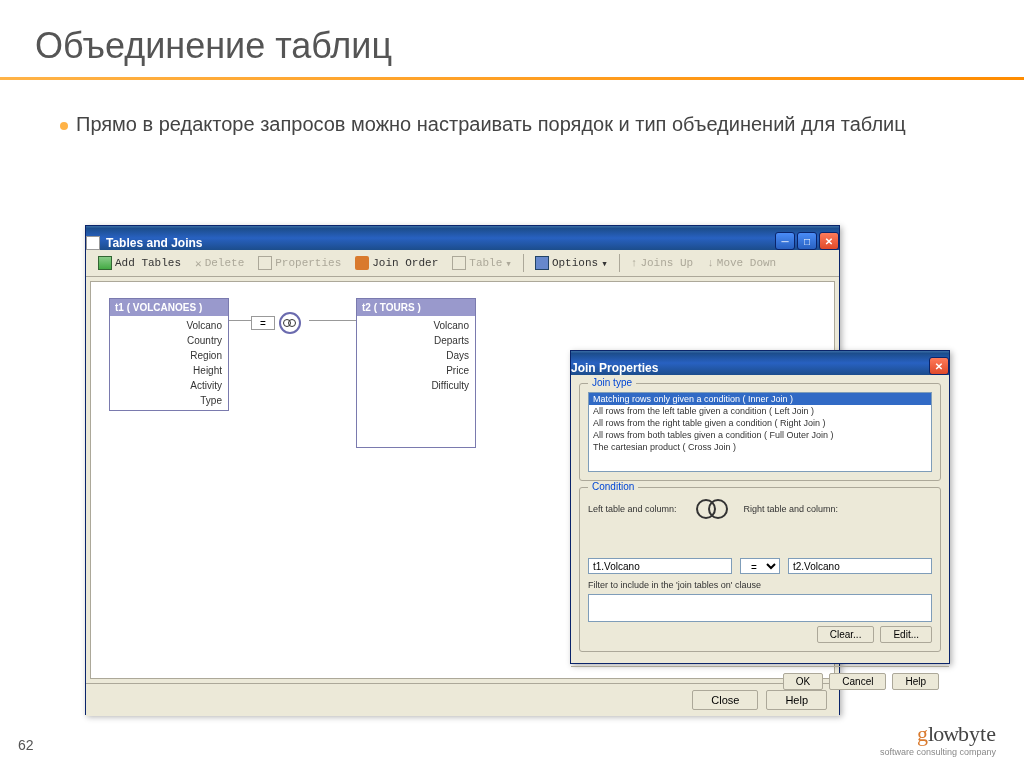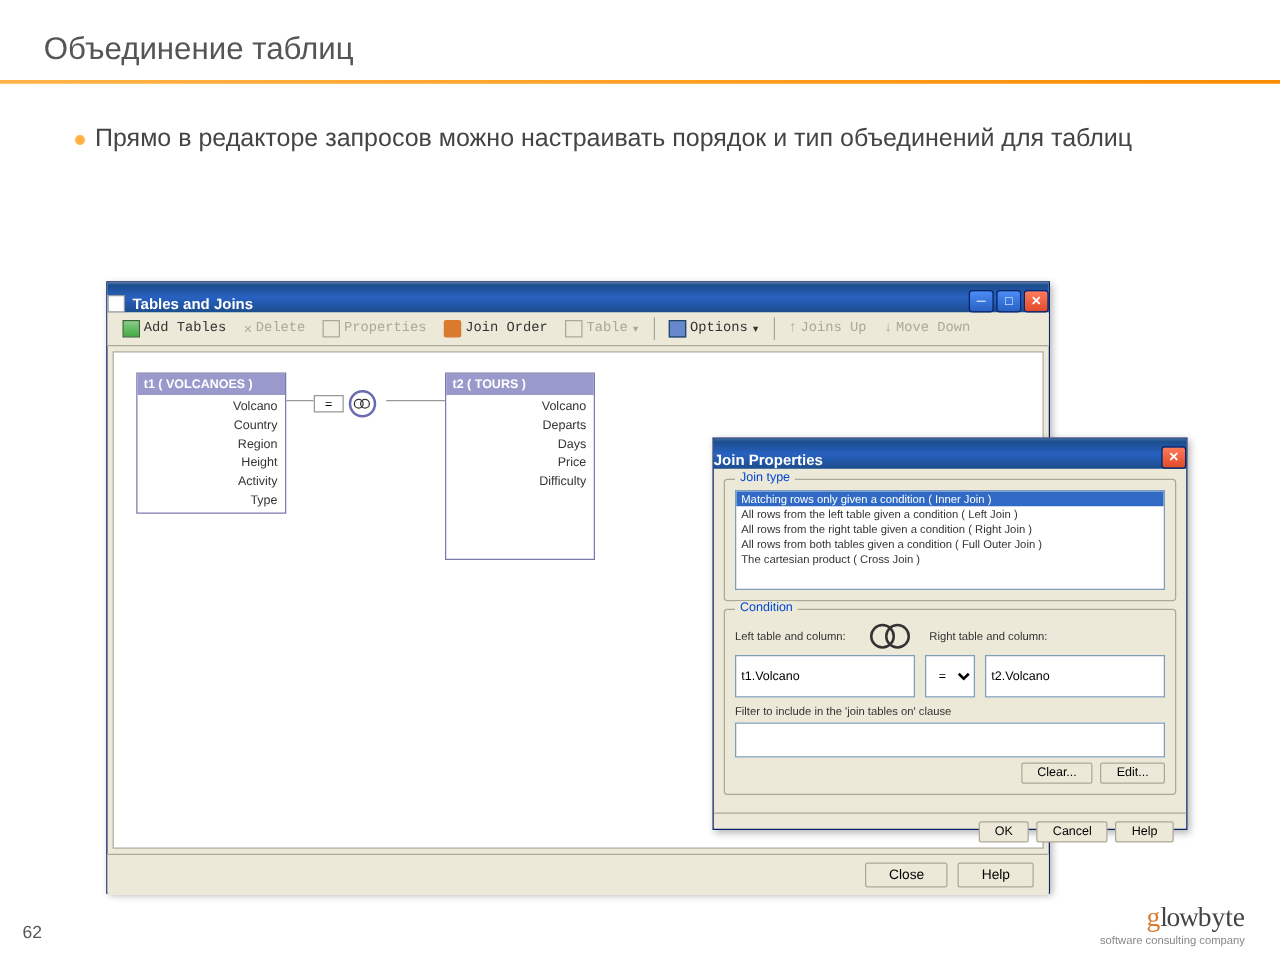--- a/index.html
+++ b/index.html
@@ -1,17 +1,17 @@
 <!DOCTYPE html>
 <html><head>
 <meta charset="utf-8">
 <style>
 * { box-sizing: border-box; margin: 0; padding: 0; }
 body { font-family: Arial, sans-serif; background: #fff; width: 1024px; height: 767px; position: relative; }
-.slide-title { font-size: 25px; color: #555; padding: 25px 0 10px 35px; font-weight: normal; }
+.slide-title { font-size: 36px; color: #555; padding: 25px 0 10px 35px; font-weight: normal; }
 .title-rule { height: 3px; background: linear-gradient(to right, #ffb347, #ff8c00); margin: 0 0 30px 0; }
 .bullet-text { font-size: 20px; color: #444; padding: 0 60px 20px 60px; line-height: 1.4; }
 .bullet-dot { display: inline-block; width: 8px; height: 8px; background: #ffb347; border-radius: 50%; margin-right: 8px; vertical-align: middle; }
 
 .window { position: absolute; border: 1px solid #0a246a; background: #ece9d8; box-shadow: 2px 2px 6px rgba(0,0,0,0.3); }
 .titlebar { background: linear-gradient(to bottom, #3b6ea5, #1c4d8c 10%, #2861c1 50%, #1c4d8c); color: #fff; height: 24px; display: flex; align-items: flex-end; padding: 0 0; font-size: 12px; font-weight: bold; }
 .titlebar-icon { width: 14px; height: 14px; background: #fff; margin-right: 6px; border: 1px solid #999; }
 .titlebar-text { flex: 1; }
 .win-controls { display: flex; gap: 2px; }
 .win-btn { width: 20px; height: 18px; background: linear-gradient(to bottom, #4a8cf7, #2861c1); border: 1px solid #0a246a; border-radius: 3px; color: #fff; font-size: 10px; display: flex; align-items: center; justify-content: center; cursor: pointer; }
@@ -47,21 +47,21 @@
 .btn { background: #ece9d8; border: 1px solid #aca899; padding: 3px 18px; font-size: 11px; cursor: pointer; border-radius: 2px; }
 
 .prop-window { left: 570px; top: 350px; width: 380px; height: 314px; }
 .prop-body { padding: 8px; font-size: 10px; color: #333; }
 .group-box { border: 1px solid #aca899; border-radius: 3px; padding: 6px 8px 8px 8px; margin-bottom: 6px; position: relative; }
 .group-label { position: absolute; top: -7px; left: 8px; background: #ece9d8; padding: 0 4px; font-size: 10px; color: #0046d5; }
 .join-list { border: 1px solid #7f9db9; background: #fff; height: 80px; overflow-y: scroll; margin-top: 2px; }
 .join-list-item { padding: 1px 4px; font-size: 9px; cursor: pointer; white-space: nowrap; }
 .join-list-item.selected { background: #316ac5; color: #fff; }
 .cond-row { display: flex; align-items: center; gap: 8px; margin: 4px 0; }
-.cond-input { border: 1px solid #7f9db9; background: #fff; padding: 2px 4px; font-size: 10px; flex: 1; height: 34px; }
+.cond-input { border: 1px solid #7f9db9; background: #fff; padding: 2px 4px; font-size: 10px; flex: 1; height: 16px; margin-top: 34px; }
 .cond-label { font-size: 9px; color: #333; min-width: 100px; }
 .venn-large { width: 34px; height: 22px; position: relative; }
 .venn-large .vc { position: absolute; width: 20px; height: 20px; border: 2px solid #333; border-radius: 50%; top: 1px; }
 .venn-large .vc.l { left: 0; }
 .venn-large .vc.r { left: 12px; }
 .filter-box { border: 1px solid #7f9db9; background: #fff; height: 28px; margin: 4px 0; }
 .prop-btns-row { display: flex; justify-content: flex-end; gap: 6px; margin-top: 4px; }
 .sm-btn { font-size: 10px; padding: 2px 12px; }
 .prop-bottom { display: flex; justify-content: flex-end; gap: 6px; padding: 6px 10px; border-top: 1px solid #aca899; }
 

